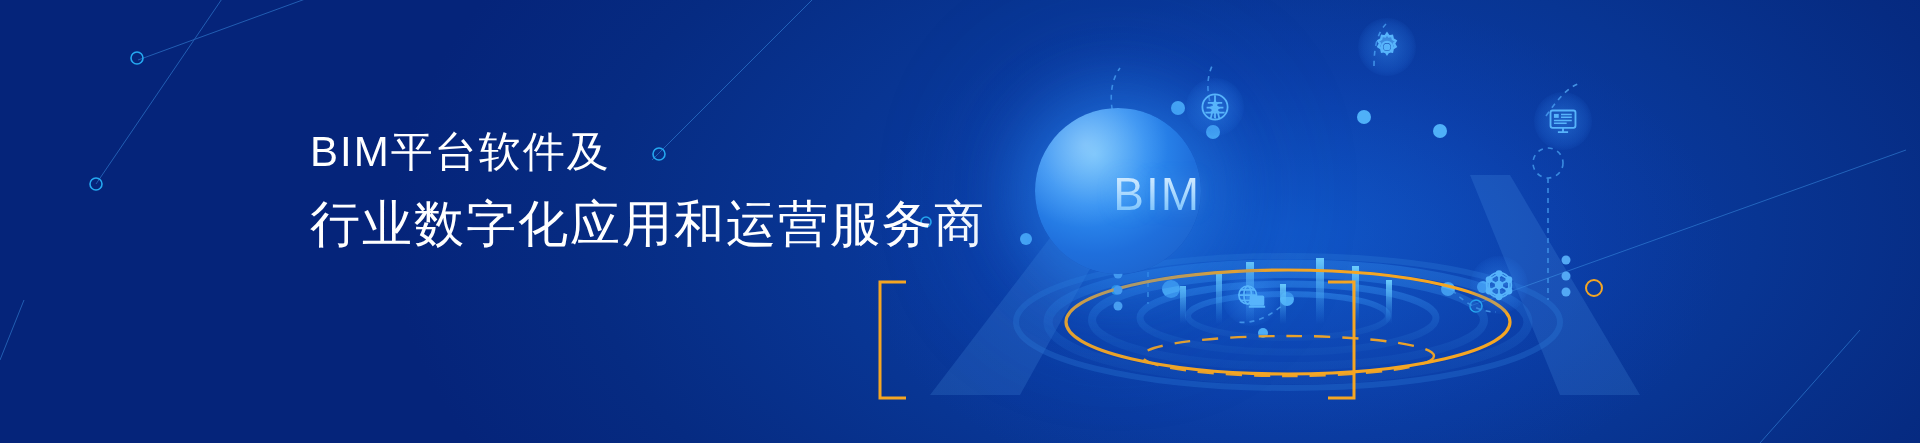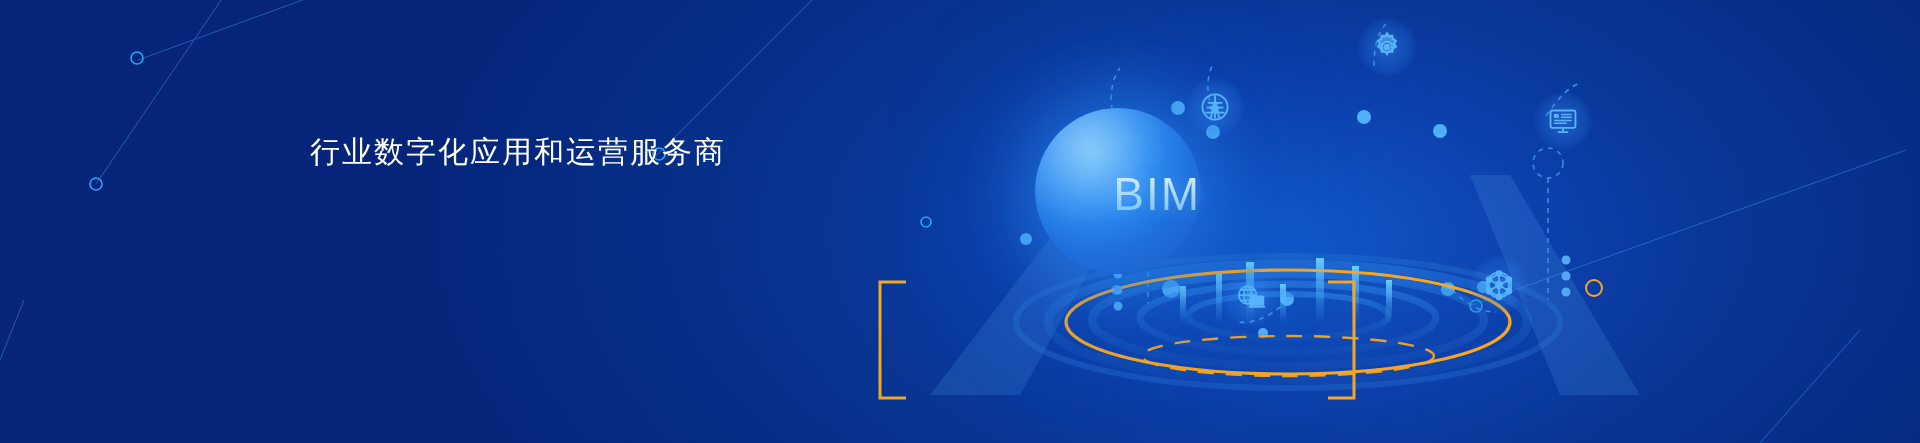--- a/index.html
+++ b/index.html
@@ -5,21 +5,21 @@
   html,body{margin:0;padding:0;background:#07288a;}
   body{width:1920px;height:443px;overflow:hidden;font-family:"Liberation Sans","DejaVu Sans",sans-serif;}
   .banner{position:relative;width:1920px;height:443px;overflow:hidden;
     background:radial-gradient(ellipse 900px 520px at 1290px 230px,#0b49b8 0%,#0a3ba4 28%,#083593 52%,#062b82 78%,#05247a 100%);}
   .bg-layer{position:absolute;inset:0;background:
      radial-gradient(ellipse 560px 330px at 1290px 250px, rgba(30,120,240,.30) 0%, rgba(20,90,210,.10) 55%, rgba(0,0,0,0) 78%);}
   .deco{position:absolute;inset:0;pointer-events:none;}
   .headline{position:absolute;left:310px;top:116px;z-index:6;}
   .hl-line{color:#fff;font-size:41px;line-height:72px;letter-spacing:2px;font-weight:400;white-space:nowrap;}
   .hl-line.l1{font-size:42px;}
-  .hl-line.l2{font-size:30px;}
+  .hl-line.l2{font-size:50px;}
   .sphere{position:absolute;left:1035px;top:108px;width:166px;height:166px;border-radius:50%;
      background:radial-gradient(circle at 36% 28%, #58b6fb 0%, #2e8ef2 32%, #1f6fdc 62%, #1b5cc4 100%);
      box-shadow:0 0 60px 18px rgba(45,140,245,.45),0 0 120px 40px rgba(30,110,220,.25);z-index:7;}
   .sphere-gloss{position:absolute;inset:0;border-radius:50%;
      background:radial-gradient(circle at 30% 22%, rgba(255,255,255,.30) 0%, rgba(255,255,255,0) 48%);}
   .sphere-label{position:absolute;left:0;right:0;top:52%;transform:translateY(-50%);text-align:right;
      font-size:46px;letter-spacing:2px;font-weight:400;
      background:linear-gradient(180deg,#eaf6ff 0%,#bfe2ff 40%,#64b8fb 100%);
      -webkit-background-clip:text;background-clip:text;color:transparent;
      text-shadow:0 0 18px rgba(120,200,255,.35);}
@@ -55,20 +55,21 @@
       <circle cx="1116" cy="290" r="5"></circle>
     </g>
 
     <g opacity=".16" fill="#63b4ff">
       <polygon points="1098,175 1142,175 1020,395 930,395"></polygon>
       <polygon points="1470,175 1510,175 1640,395 1560,395"></polygon>
     </g>
   </svg>
 
   <div class="headline">
+    <div class="hl-line l1">BIM平台软件及</div>
     <div class="hl-line l2">行业数字化应用和运营服务商</div>
   </div>
 
   <svg class="deco" width="1920" height="443" viewBox="0 0 1920 443">
 
     <g fill="none" stroke="#4ea2f0" stroke-width="1.6" stroke-dasharray="5 5" opacity=".85">
       <path d="M1122 138 C1108 112 1108 84 1120 68"></path>
       <path d="M1374 66 C1374 46 1378 32 1386 24"></path>
       <path d="M1546 116 C1560 96 1568 88 1578 84"></path>
       <path d="M1288 300 C1270 318 1252 324 1238 322"></path>

